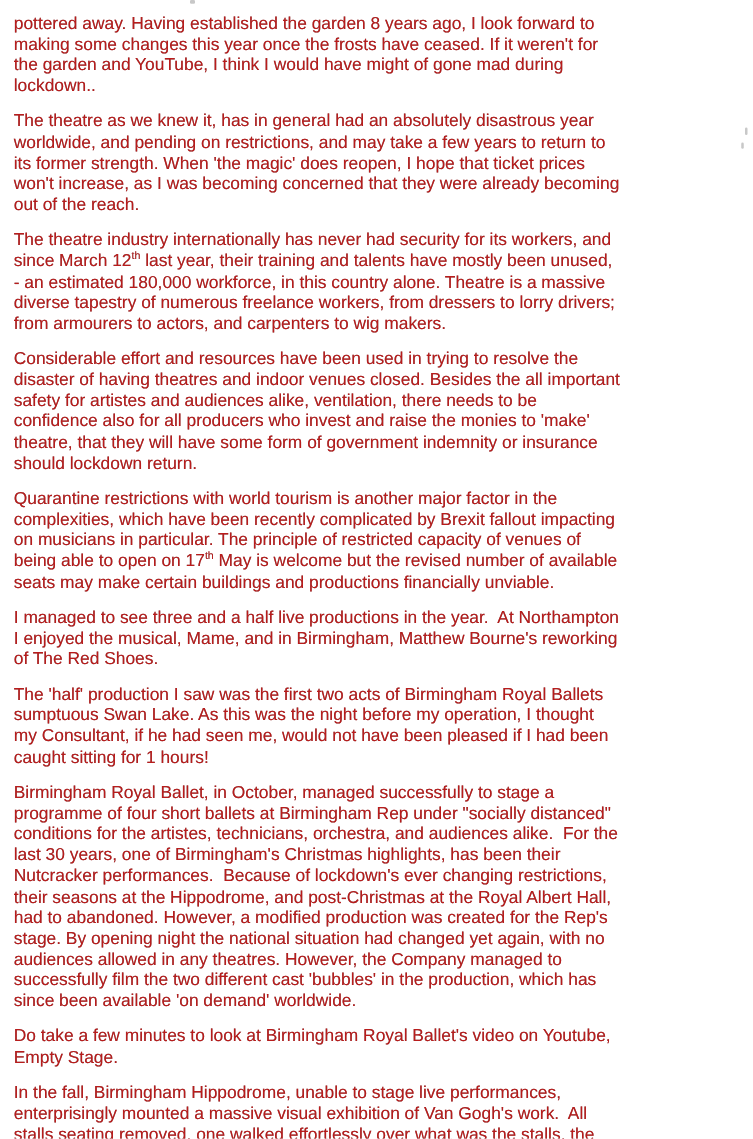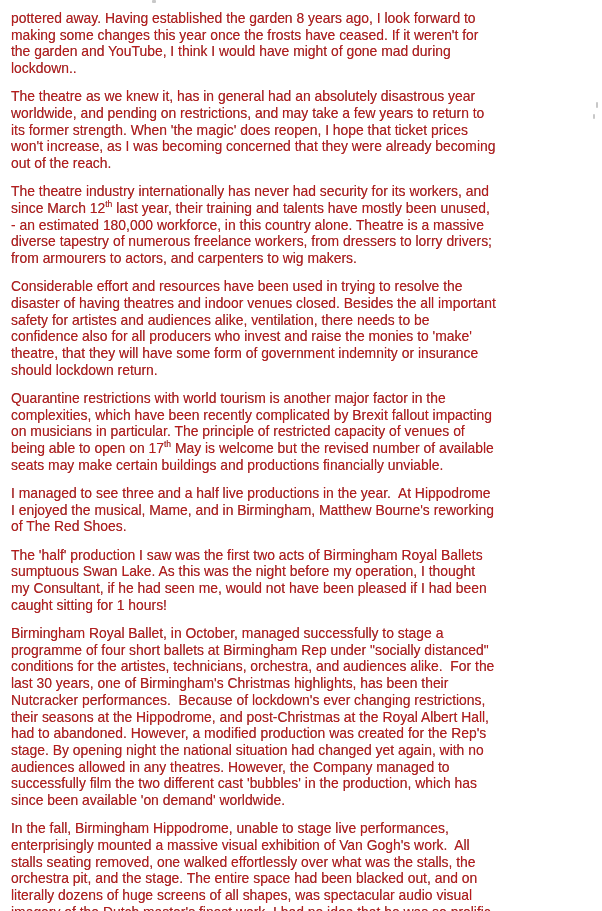--- a/index.html
+++ b/index.html
@@ -51,21 +51,22 @@
 </head>
 <body>
 
 <div class="page">
   <div class="doc-body" id="doc-body">
       <p class="para"><span>pottered away. Having established the garden 8 years ago, I look forward to making some changes this year once the frosts have ceased. If it weren't for the garden and YouTube, I think I would have might of gone mad during lockdown..</span></p>
       <p class="para"><span>The theatre as we knew it, has in general had an absolutely disastrous year worldwide, and pending on restrictions, and may take a few years to return to its former strength. When 'the magic' does reopen, I hope that ticket prices won't increase, as I was becoming concerned that they were already becoming out of the reach.</span></p>
       <p class="para"><span>The theatre industry internationally has never had security for its workers, and since March 12</span><sup>th</sup><span> last year, their training and talents have mostly been unused, - an estimated 180,000 workforce, in this country alone. Theatre is a massive diverse tapestry of numerous freelance workers, from dressers to lorry drivers; from armourers to actors, and carpenters to wig makers.</span></p>
       <p class="para"><span>Considerable effort and resources have been used in trying to resolve the disaster of having theatres and indoor venues closed. Besides the all important safety for artistes and audiences alike, ventilation, there needs to be confidence also for all producers who invest and raise the monies to 'make' theatre, that they will have some form of government indemnity or insurance should lockdown return.</span></p>
       <p class="para"><span>Quarantine restrictions with world tourism is another major factor in the complexities, which have been recently complicated by Brexit fallout impacting on musicians in particular. The principle of restricted capacity of venues of being able to open on 17</span><sup>th</sup><span> May is welcome but the revised number of available seats may make certain buildings and productions financially unviable.</span></p>
-      <p class="para"><span>I managed to see three and a half live productions in the year.  At Hippodrome I enjoyed the musical, Mame, and in Birmingham, Matthew Bourne's reworking of The Red Shoes.</span></p>
+      <p class="para"><span>I managed to see three and a half live productions in the year.  At Northampton I enjoyed the musical, Mame, and in Birmingham, Matthew Bourne's reworking of The Red Shoes.</span></p>
       <p class="para"><span>The 'half' production I saw was the first two acts of Birmingham Royal Ballets sumptuous Swan Lake. As this was the night before my operation, I thought my Consultant, if he had seen me, would not have been pleased if I had been caught sitting for 1 hours!</span></p>
       <p class="para"><span>Birmingham Royal Ballet, in October, managed successfully to stage a programme of four short ballets at Birmingham Rep under "socially distanced" conditions for the artistes, technicians, orchestra, and audiences alike.  For the last 30 years, one of Birmingham's Christmas highlights, has been their Nutcracker performances.  Because of lockdown's ever changing restrictions, their seasons at the Hippodrome, and post-Christmas at the Royal Albert Hall, had to abandoned. However, a modified production was created for the Rep's stage. By opening night the national situation had changed yet again, with no audiences allowed in any theatres. However, the Company managed to successfully film the two different cast 'bubbles' in the production, which has since been available 'on demand' worldwide.</span></p>
+      <p class="para"><span>Do take a few minutes to look at Birmingham Royal Ballet's video on Youtube, Empty Stage.</span></p>
       <p class="para"><span>In the fall, Birmingham Hippodrome, unable to stage live performances, enterprisingly mounted a massive visual exhibition of Van Gogh's work.  All stalls seating removed, one walked effortlessly over what was the stalls, the orchestra pit, and the stage. The entire space had been blacked out, and on literally dozens of huge screens of all shapes, was spectacular audio visual  imagery of the Dutch master's finest work. I had no idea that he was so prolific. Unfortunately as national events turned out, the exhibition suffered from lockdown closure  after  30,000 people had enjoyed the massive audio visual experience.</span></p>
     </div>
   <div class="artifact a1"></div>
   <div class="artifact a2"></div>
   <div class="artifact a3"></div>
 </div>
 
 </body></html>

